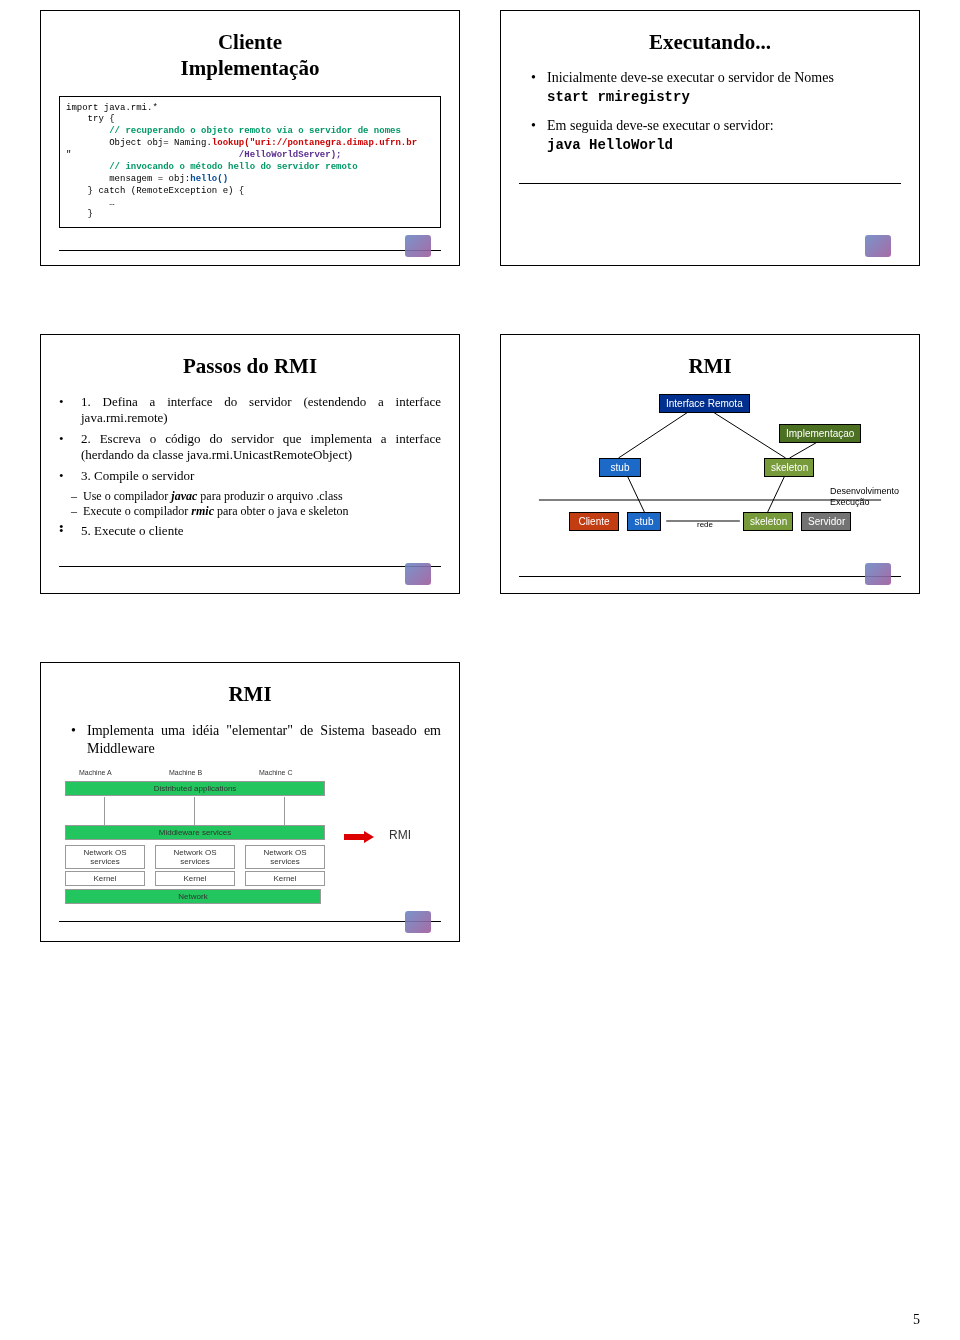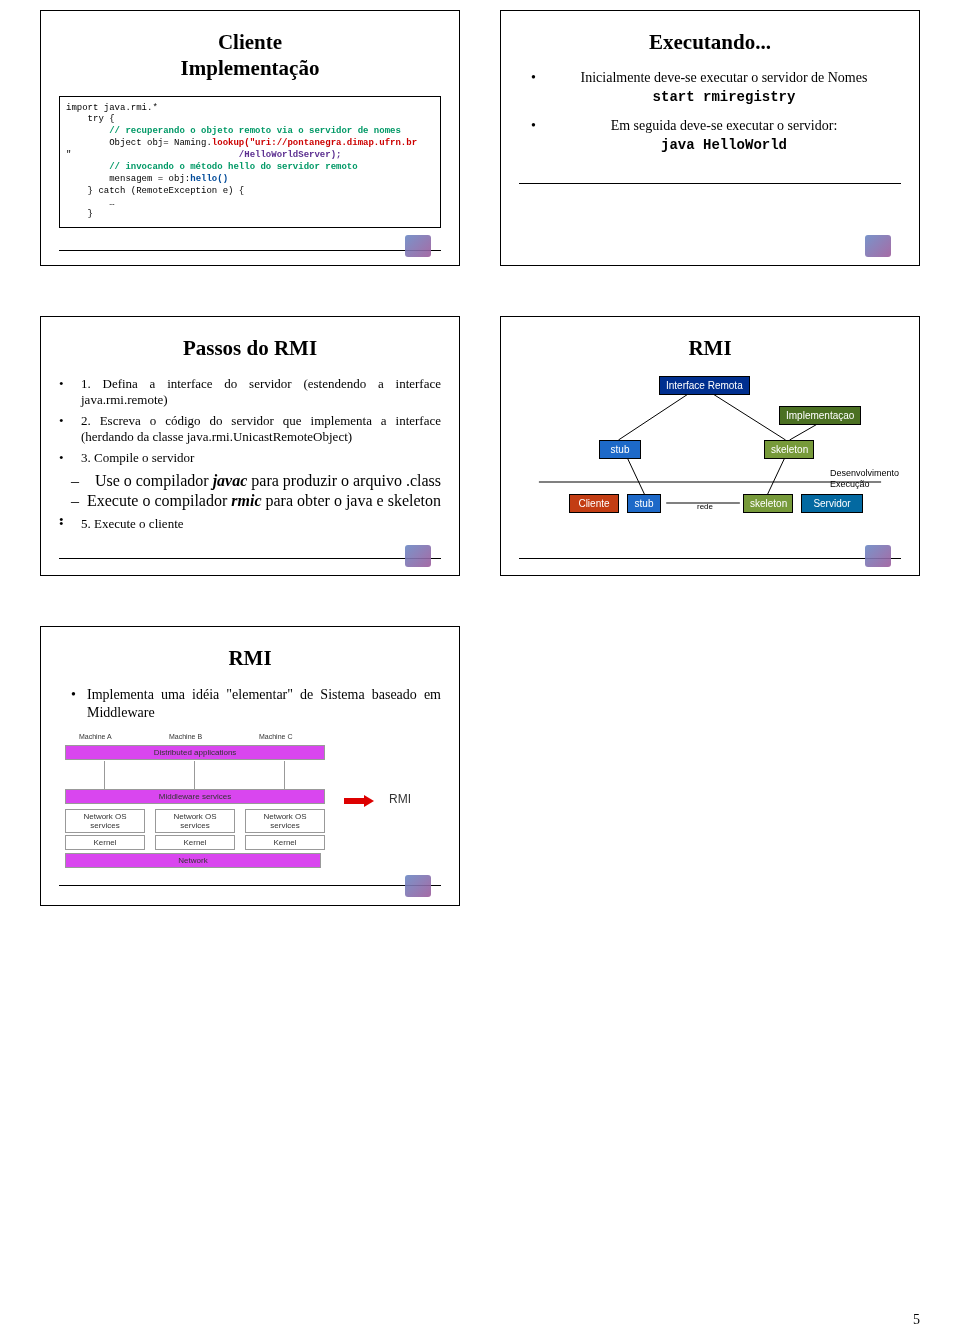--- a/index.html
+++ b/index.html
@@ -8,21 +8,21 @@
     height: 1340px;
     background: #fff;
     font-family: "Times New Roman", Times, serif;
     color: #000;
     position: relative;
     padding: 10px 40px;
   }
   .group {
     display: flex;
     gap: 36px;
-    margin-bottom: 50px;
+    margin-bottom: 68px;
     justify-content: space-between;
   }
   .slide {
     width: 420px;
     border: 1px solid #000;
     background: #fff;
     padding: 18px 18px 14px 18px;
     position: relative;
     min-height: 220px;
   }
@@ -43,53 +43,53 @@
     font-size: 9px;
     line-height: 1.32;
     padding: 6px;
     white-space: pre;
     overflow: hidden;
   }
   .code-box .green { color: #009966; font-weight: bold; }
   .code-box .red-b { color: #c00; font-weight: bold; }
   .code-box .blue-b { color: #004a99; font-weight: bold; }
   .code-box .purple-b { color: #5b2e8f; font-weight: bold; }
-  .bullets { margin-left: 18px; font-size: 14px; line-height: 1.35; text-align: center; }
+  .bullets { margin-left: 18px; font-size: 14px; line-height: 1.35; }
   .bullets li { margin-bottom: 6px; list-style: none; position: relative; padding-left: 10px; }
   .bullets li::before { content: "•"; position: absolute; left: -6px; top: 0; }
   .mono { font-family: "Courier New", monospace; font-weight: bold; }
   .num-list { font-size: 13px; line-height: 1.28; text-align: justify; }
   .num-list .item { margin-bottom: 4px; }
-  .sub { font-size: 16px; padding-left: 24px; position: relative; text-align: right; }
+  .sub { font-size: 12px; padding-left: 24px; position: relative; text-align: left; }
   .sub::before { content: "–"; position: absolute; left: 12px; }
   .italic { }
   .bold-i { font-style: italic; font-weight: bold; }
   .diag-wrap { position: relative; height: 160px; margin-top: 6px; font-family: Arial, sans-serif; font-size: 10px; }
   .dbox { position: absolute; border: 1px solid #000; text-align: center; padding: 3px 6px; color: #fff; }
   .dbox.if { background: #002f8f; left: 140px; top: 0; }
   .dbox.impl { background: #4b7022; left: 260px; top: 30px; }
   .dbox.stub { background: #1d69c8; left: 80px; top: 64px; width: 42px; }
   .dbox.skel { background: #779a3a; left: 245px; top: 64px; width: 50px; }
   .dbox.cli { background: #c33d13; left: 50px; top: 118px; width: 50px;}
   .dbox.stub2 { background: #1d69c8; left: 108px; top: 118px; width: 34px; }
   .dbox.skel2 { background: #779a3a; left: 224px; top: 118px; width: 50px; }
-  .dbox.srv { background: #0369a1; left: 282px; top: 118px; width: 62px; text-align: center;}
+  .dbox.srv { background: #737373; left: 282px; top: 118px; width: 50px; text-align: center;}
   .rede { position: absolute; left: 178px; top: 126px; font-size: 8px; color:#000; }
   .right-labels { position: absolute; right: 2px; top: 92px; font-size: 9px; color:#000; text-align: left; line-height: 1.3; }
   .middleware-img {
     position: relative;
     width: 280px;
     height: 130px;
     margin-top: 10px;
     font-family: Arial, sans-serif;
     font-size: 8px;
     color: #333;
   }
   .mw-col { position: absolute; width: 80px; border: 1px solid #999; background: #fff; text-align: center; padding: 2px 0; }
-  .mw-bar { position: absolute; border: 1px solid #999; background: #d946ef; text-align: center; padding: 2px 0; left: 6px; width: 260px; }
+  .mw-bar { position: absolute; border: 1px solid #999; background: #22c55e; text-align: center; padding: 2px 0; left: 6px; width: 260px; }
   .mw-label { position: absolute; font-size: 7px; }
   .arrow-r { position: absolute; left: 285px; top: 62px; width: 34px; height: 12px; }
   .arrow-r::before { content:""; position:absolute; left:0; top:3px; width:22px; height:6px; background:#d00; }
   .arrow-r::after { content:""; position:absolute; left:20px; top:0; border-left:10px solid #d00; border-top:6px solid transparent; border-bottom:6px solid transparent; }
   .mw-rmi { position: absolute; left: 330px; top: 59px; font-size: 12px; }
   .page-num { position: absolute; right: 40px; bottom: 12px; font-size: 14px; }
   .cube-icon {
     position: absolute;
     right: 28px;
     bottom: 8px;

